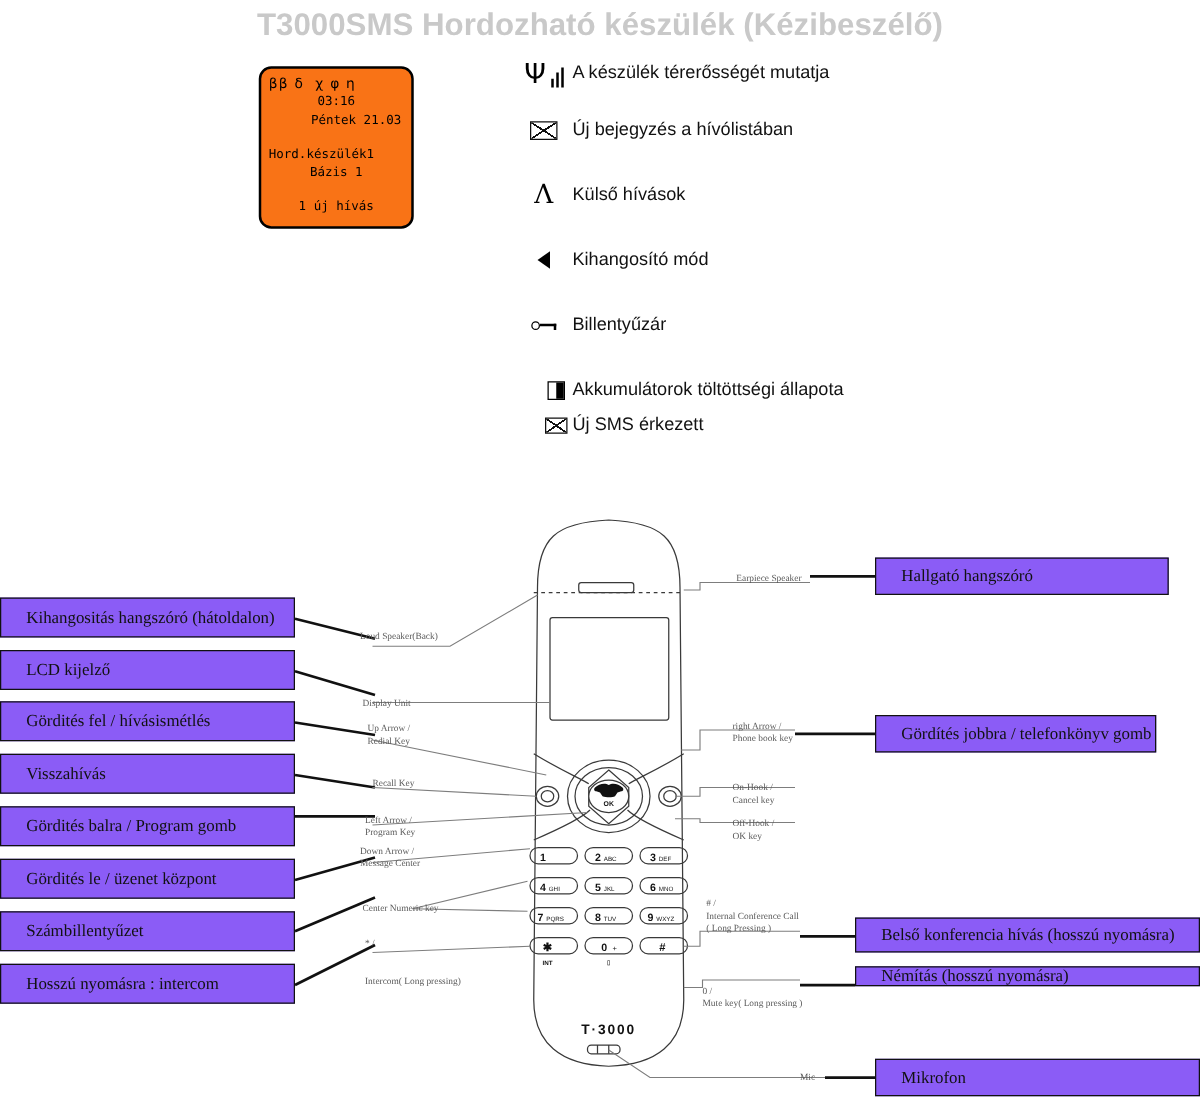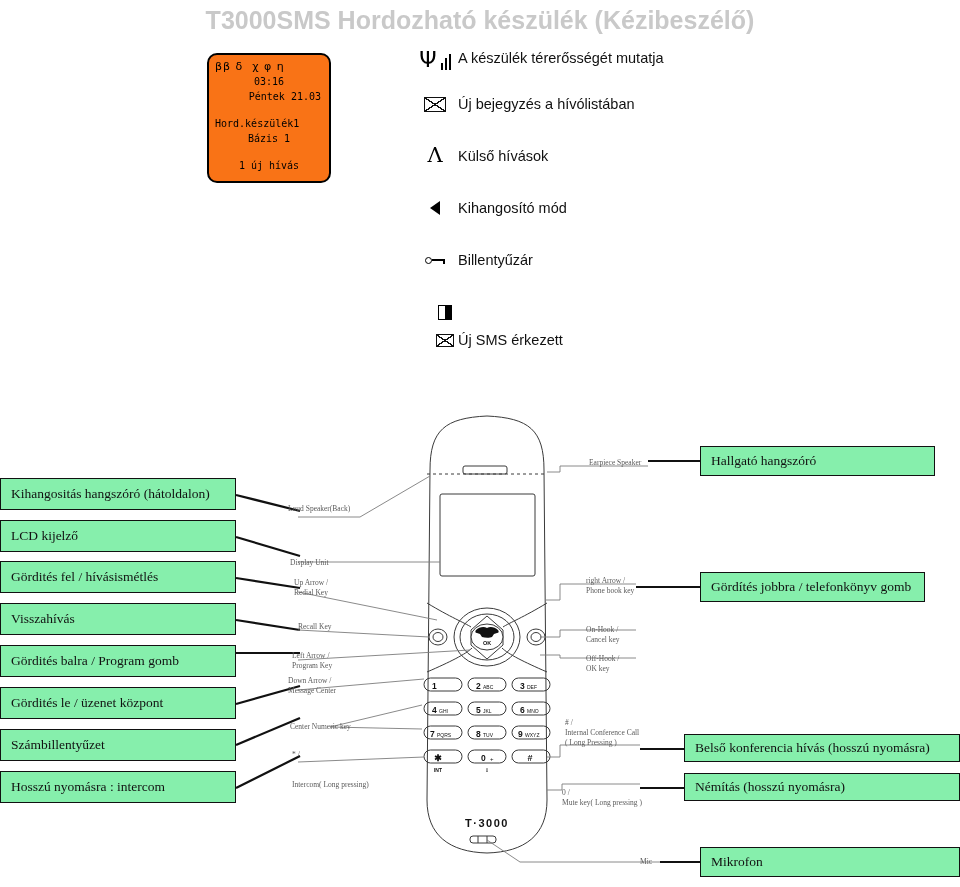--- a/index.html
+++ b/index.html
@@ -78,27 +78,27 @@
   .keyico .shaft:after{content:"";position:absolute;right:0;top:0;width:1.6px;height:5px;background:#000;}
 
   
   .bat{width:14px;height:15px;border:1.6px solid #000;box-sizing:border-box;position:relative;background:#fff;}
   .bat:after{content:"";position:absolute;right:0;top:0;bottom:0;width:50%;background:#000;}
 
   
   .callout{
     box-sizing:border-box;
     border:1.6px solid #111;
-    background:#86efac;
+    background:#8b5cf6;
     font-family:"Liberation Serif", serif;
     font-size:13.5px;
     color:#111;
     display:flex;
     align-items:center;
-    padding-left:10px;
+    padding-left:20px;
     white-space:nowrap;
     z-index:5;
   }
 
   
   .dlabel{
     font-family:"Liberation Serif", serif;
     font-size:7.5px;
     color:#5a5a5a;
     line-height:10px;
@@ -169,20 +169,21 @@
         <span class="shaft"></span>
       </span>
   </span>
   <span class="legend-text">Billentyűzár</span>
 </div>
 
 <div class="abs legend-item" style="left:432px;top:302px;">
   <span class="legend-icon" style="width:26px;">
       <span class="bat"></span>
     </span>
+  <span class="legend-text">Akkumulátorok töltöttségi állapota</span>
 </div>
 
 <div class="abs legend-item" style="left:432px;top:330px;">
   <span class="legend-icon" style="width:26px;">
       <span class="env env-sm"></span>
     </span>
   <span class="legend-text">Új SMS érkezett</span>
 </div>
 
 <svg id="phone-layer" viewBox="0 0 960 887" xmlns="http://www.w3.org/2000/svg">
@@ -314,21 +315,21 @@
 <div class="abs callout" style="left:0px;top:561px;width:236px;height:32px;">Gördités fel / hívásismétlés</div>
 <div class="abs callout" style="left:0px;top:603px;width:236px;height:32px;">Visszahívás</div>
 <div class="abs callout" style="left:0px;top:645px;width:236px;height:32px;">Gördités balra / Program gomb</div>
 <div class="abs callout" style="left:0px;top:687px;width:236px;height:32px;">Gördités le / üzenet központ</div>
 <div class="abs callout" style="left:0px;top:729px;width:236px;height:32px;">Számbillentyűzet</div>
 <div class="abs callout" style="left:0px;top:771px;width:236px;height:32px;">Hosszú nyomásra : intercom</div>
 
 <div class="abs callout" style="left:700px;top:446px;width:235px;height:30px;">Hallgató hangszóró</div>
 <div class="abs callout" style="left:700px;top:572px;width:225px;height:30px;">Gördítés jobbra / telefonkönyv gomb</div>
 <div class="abs callout" style="left:684px;top:734px;width:276px;height:28px;">Belső konferencia hívás (hosszú nyomásra)</div>
-<div class="abs callout" style="left:684px;top:773px;width:276px;height:28px;">Némítás (hosszú nyomásra)</div>
+<div class="abs callout" style="left:684px;top:773px;width:276px;height:16px;">Némítás (hosszú nyomásra)</div>
 <div class="abs callout" style="left:700px;top:847px;width:260px;height:30px;">Mikrofon</div>
 
 <div class="abs dlabel" style="left:288px;top:504px;">
   <div>Loud Speaker(Back)</div>
 </div>
 <div class="abs dlabel" style="left:290px;top:558px;">
   <div>Display Unit</div>
 </div>
 <div class="abs dlabel" style="left:294px;top:562px;">
   <div style="margin-top:16px">Up Arrow /</div>

